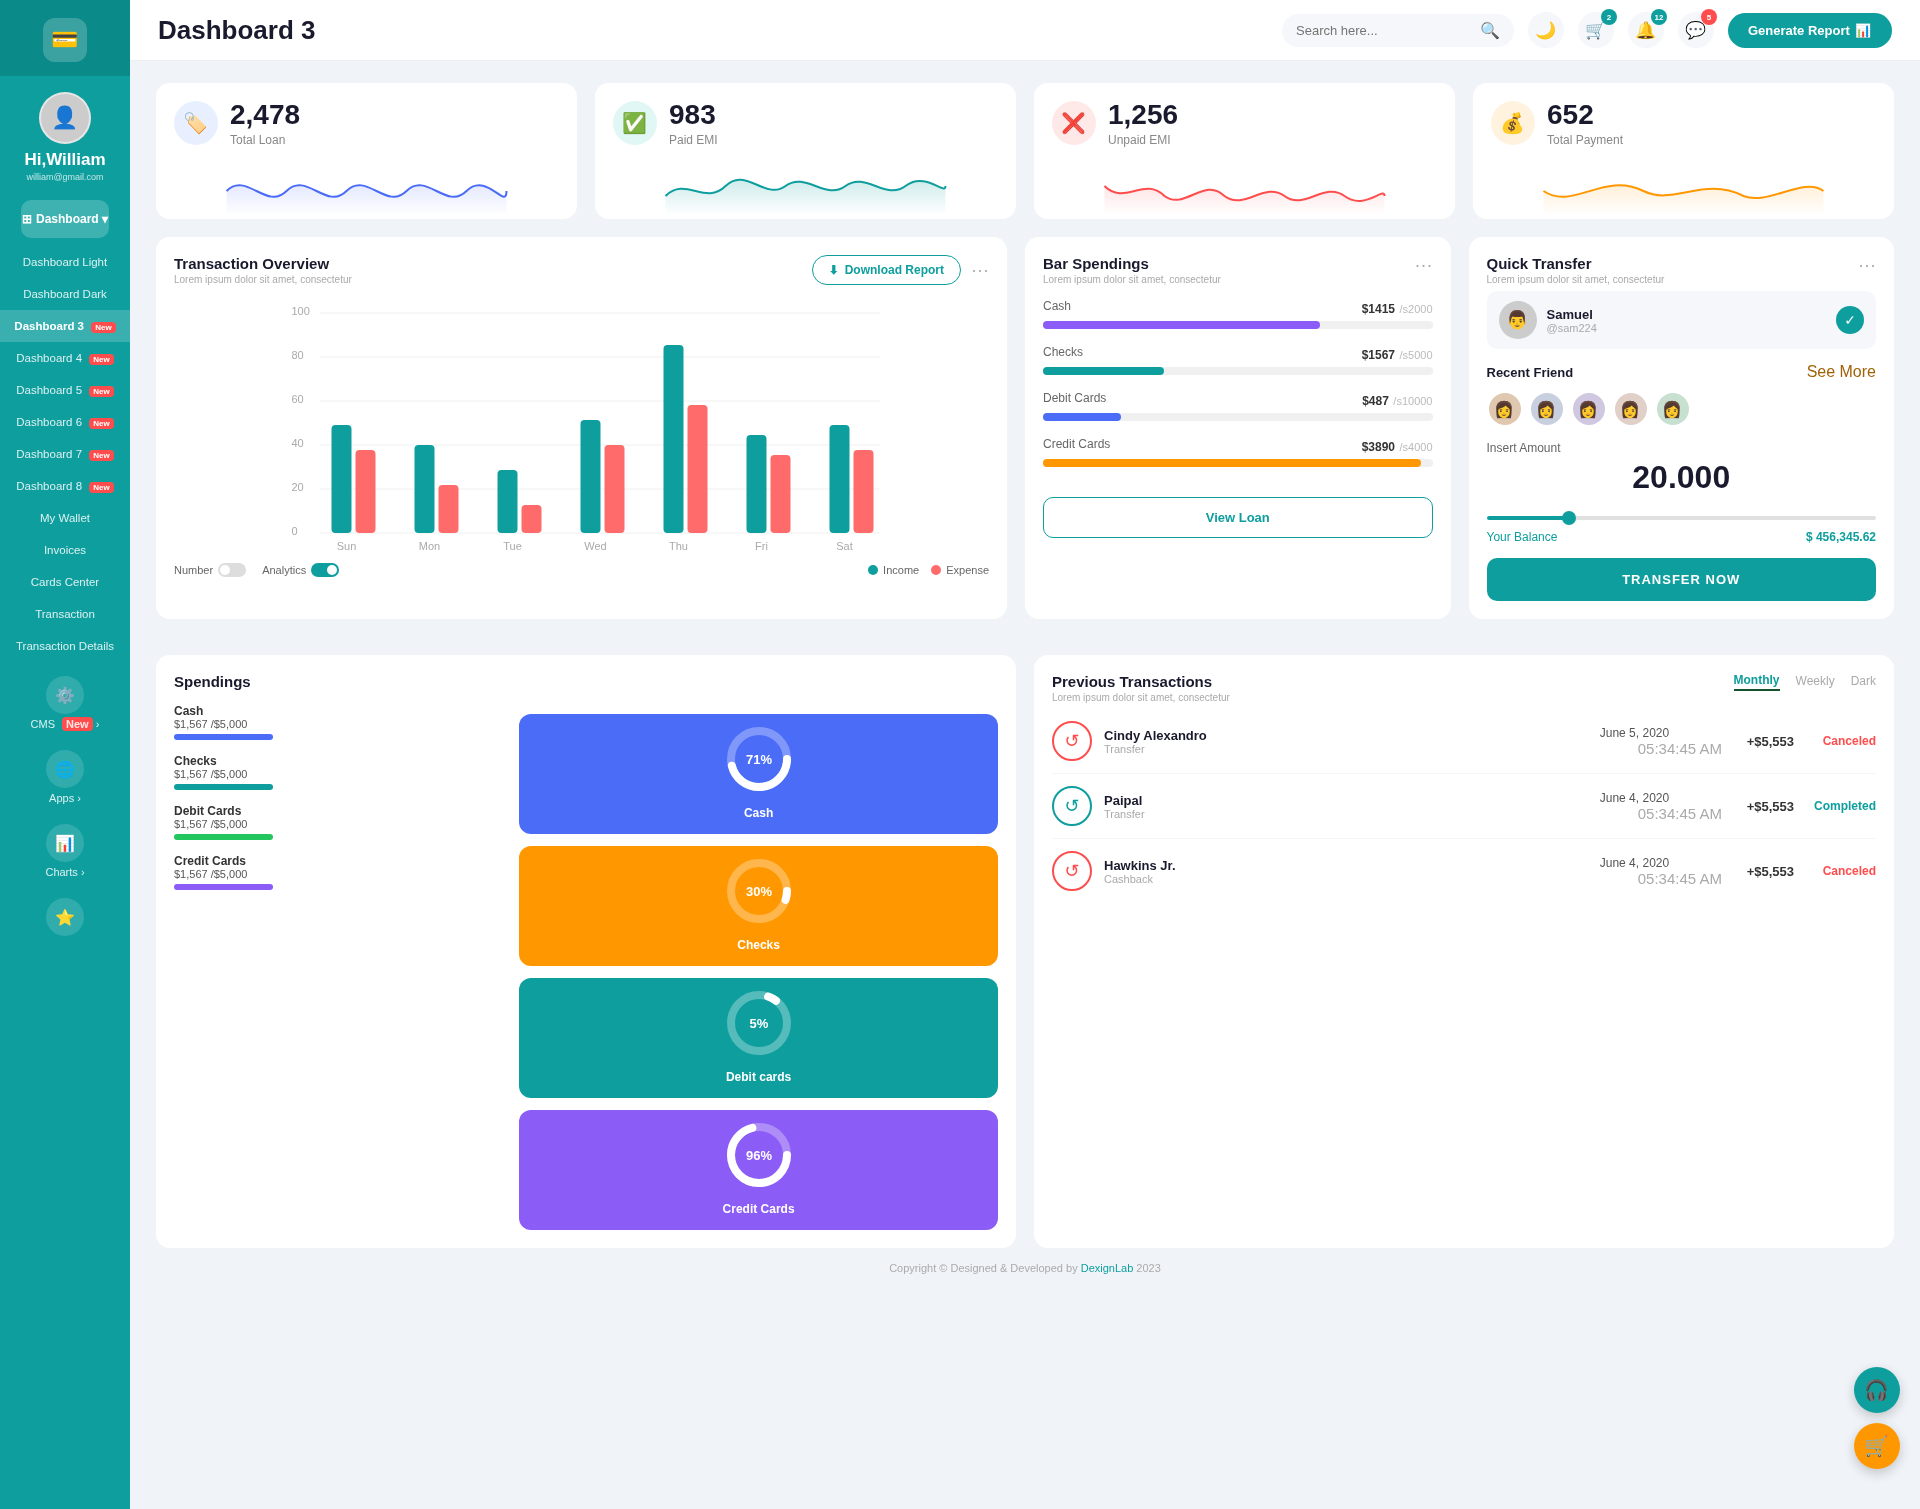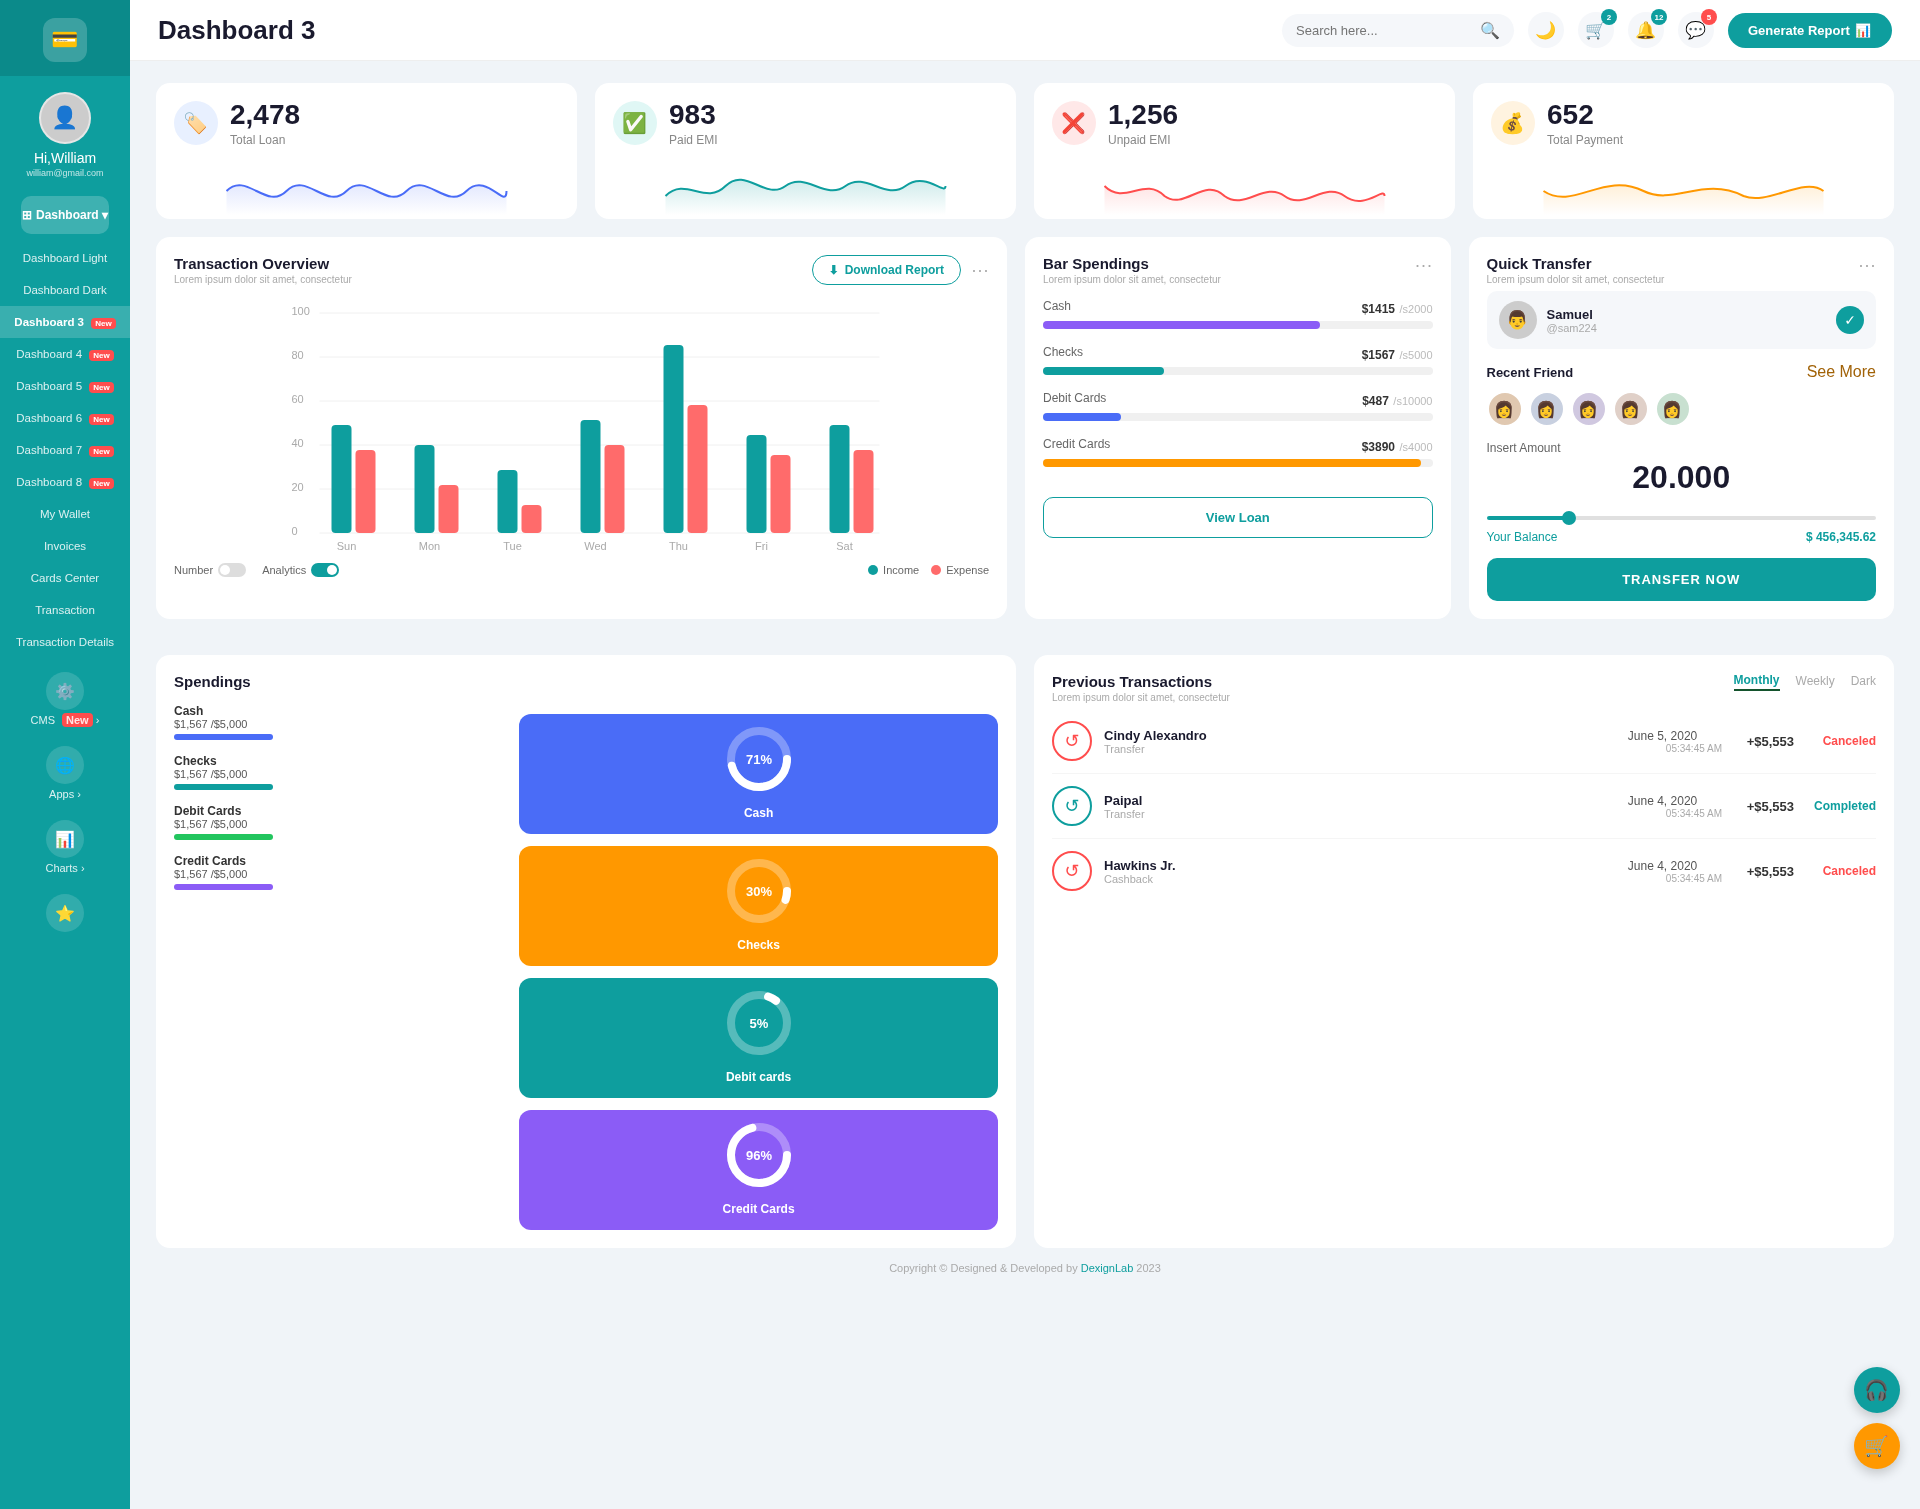--- a/index.html
+++ b/index.html
@@ -39,21 +39,21 @@
     }
     .sidebar-avatar {
       width: 52px; height: 52px; border-radius: 50%;
       background: #ccc;
       overflow: hidden;
       border: 2px solid rgba(255,255,255,0.5);
       display: flex; align-items: center; justify-content: center;
       font-size: 22px;
     }
     .sidebar-user-name {
-      color: white; font-weight: 400; font-size: 14px; margin-top: 6px;
+      color: white; font-weight: 700; font-size: 17px; margin-top: 6px;
     }
     .sidebar-user-email {
       color: rgba(255,255,255,0.75); font-size: 9px; margin-top: 2px;
     }
     .sidebar-dashboard-btn {
       background: rgba(255,255,255,0.2);
       border-radius: 10px;
       width: 88px; height: 38px;
       display: flex; align-items: center; justify-content: center;
       margin: 8px auto;
@@ -380,21 +380,21 @@
     .tx-icon {
       width: 40px; height: 40px; border-radius: 50%;
       display: flex; align-items: center; justify-content: center;
       font-size: 18px; flex-shrink: 0;
     }
     .tx-icon.red-ring { border: 2px solid #ff4d4d; color: #ff4d4d; }
     .tx-icon.green-ring { border: 2px solid #0e9e9e; color: #0e9e9e; }
     .tx-name { font-size: 13px; font-weight: 700; color: #1a1a2e; }
     .tx-type { font-size: 11px; color: #aaa; }
     .tx-date { font-size: 12px; color: #555; margin-left: auto; }
-    .tx-time { font-size: 10px; color: #aaa; padding-left: 38px; }
+    .tx-time { font-size: 15px; color: #aaa; padding-left: 38px; }
     .tx-amount { font-size: 13px; font-weight: 700; color: #333; min-width: 60px; text-align: right; }
     .tx-status { font-size: 12px; font-weight: 600; min-width: 70px; text-align: right; }
     .tx-status.canceled { color: #ff4d4d; }
     .tx-status.completed { color: #0e9e9e; }
 
     .footer {
       text-align: center; padding: 14px;
       font-size: 11px; color: #aaa;
     }
     .footer a { color: #0e9e9e; text-decoration: none; }

